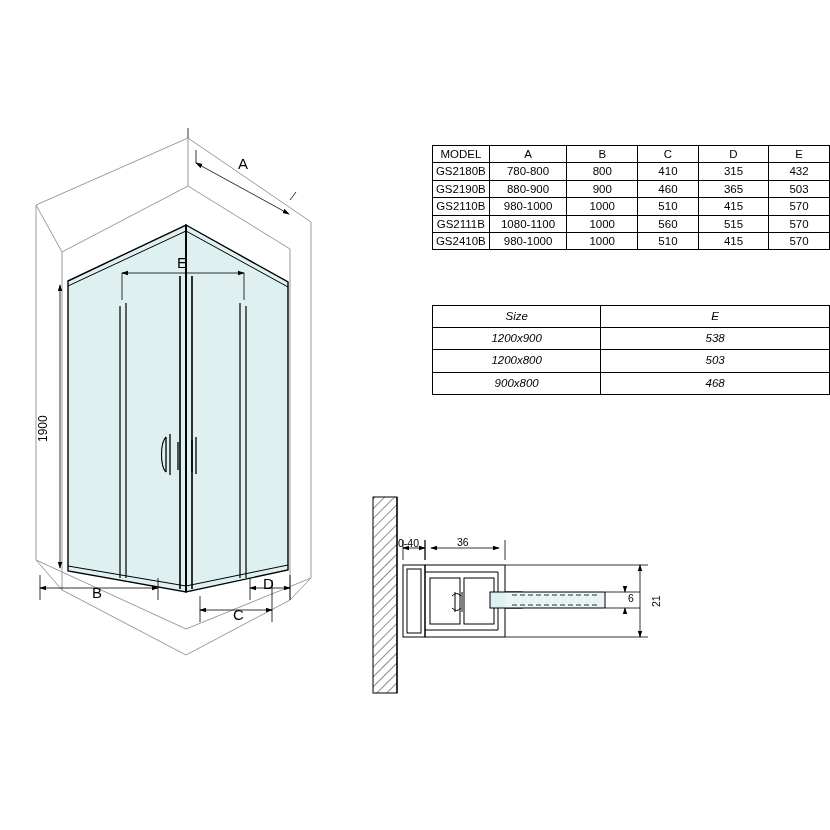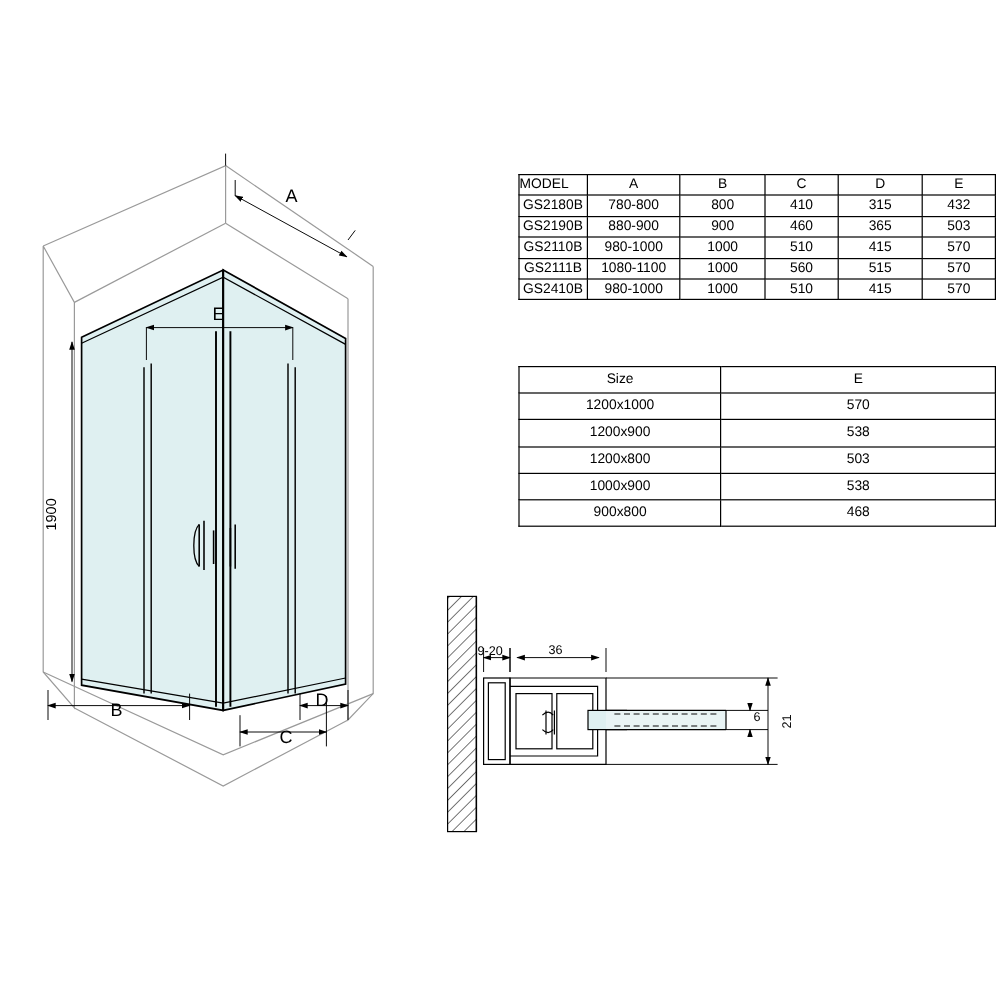--- a/index.html
+++ b/index.html
@@ -40,29 +40,29 @@
     font-weight: normal;
     font-size: 11.5px;
     text-align: center;
     padding: 0;
     height: 16px;
     line-height: 16px;
     white-space: nowrap;
   }
   #model-table { left: 432px; top: 145px; }
   #model-table td, #model-table th { height: 16.4px; line-height: 16.4px; }
-  #model-table .c-model { width: 56px; text-align: left; }
+  #model-table .c-model { width: 56px; text-align: center; }
   #model-table .c-a { width: 78px; }
   #model-table .c-b { width: 72px; }
   #model-table .c-c { width: 62px; }
   #model-table .c-d { width: 72px; }
   #model-table .c-e { width: 62px; }
 
   #size-table { left: 432px; top: 305px; }
-  #size-table td, #size-table th { height: 21.2px; line-height: 21.2px; }
+  #size-table td, #size-table th { height: 21.2px; line-height: 21.2px; font-style: italic; }
   #size-table .c-size { width: 172px; }
   #size-table .c-e2 { width: 236px; }
 
   
   .lbl {
     position: absolute;
     font-family: "Liberation Sans", sans-serif;
     font-size: 13px;
     color: #000;
     white-space: nowrap;
@@ -203,21 +203,21 @@
     </g>
   </svg>
 
   <div class="lbl big" style="left:238px; top:155px;">A</div>
   <div class="lbl big" style="left:177px; top:254px;">E</div>
   <div class="lbl" style="left:0px; top:0px; transform: translate(36px, 442px) rotate(-90deg); transform-origin: left top; font-size:12px;">1900</div>
   <div class="lbl big" style="left:92px; top:584px;">B</div>
   <div class="lbl big" style="left:233px; top:606px;">C</div>
   <div class="lbl big" style="left:263px; top:575px;">D</div>
 
-  <div class="lbl small" style="left:398px; top:537px;">9-20</div>
+  <div class="lbl small" style="left:398px; top:537px;">0-40</div>
   <div class="lbl small" style="left:457px; top:536px;">36</div>
   <div class="lbl small" style="left:628px; top:592px;">6</div>
   <div class="lbl small" style="left:0; top:0; transform: translate(650px, 607px) rotate(-90deg); transform-origin: left top;">21</div>
 
   <table class="tbl" id="model-table">
     <thead>
       <tr>
         <th class="c-model">MODEL</th>
         <th class="c-a">A</th>
         <th class="c-b">B</th>
@@ -272,35 +272,27 @@
 
   <table class="tbl" id="size-table">
     <thead>
       <tr>
         <th class="c-size">Size</th>
         <th class="c-e2">E</th>
       </tr>
     </thead>
     <tbody>
       <tr>
-        <td>1200x1000</td>
-        <td>570</td>
-      </tr>
-      <tr>
         <td>1200x900</td>
         <td>538</td>
       </tr>
       <tr>
         <td>1200x800</td>
         <td>503</td>
       </tr>
       <tr>
-        <td>1000x900</td>
-        <td>538</td>
-      </tr>
-      <tr>
         <td>900x800</td>
         <td>468</td>
       </tr>
     </tbody>
   </table>
 
 </div>
 
 </body></html>

